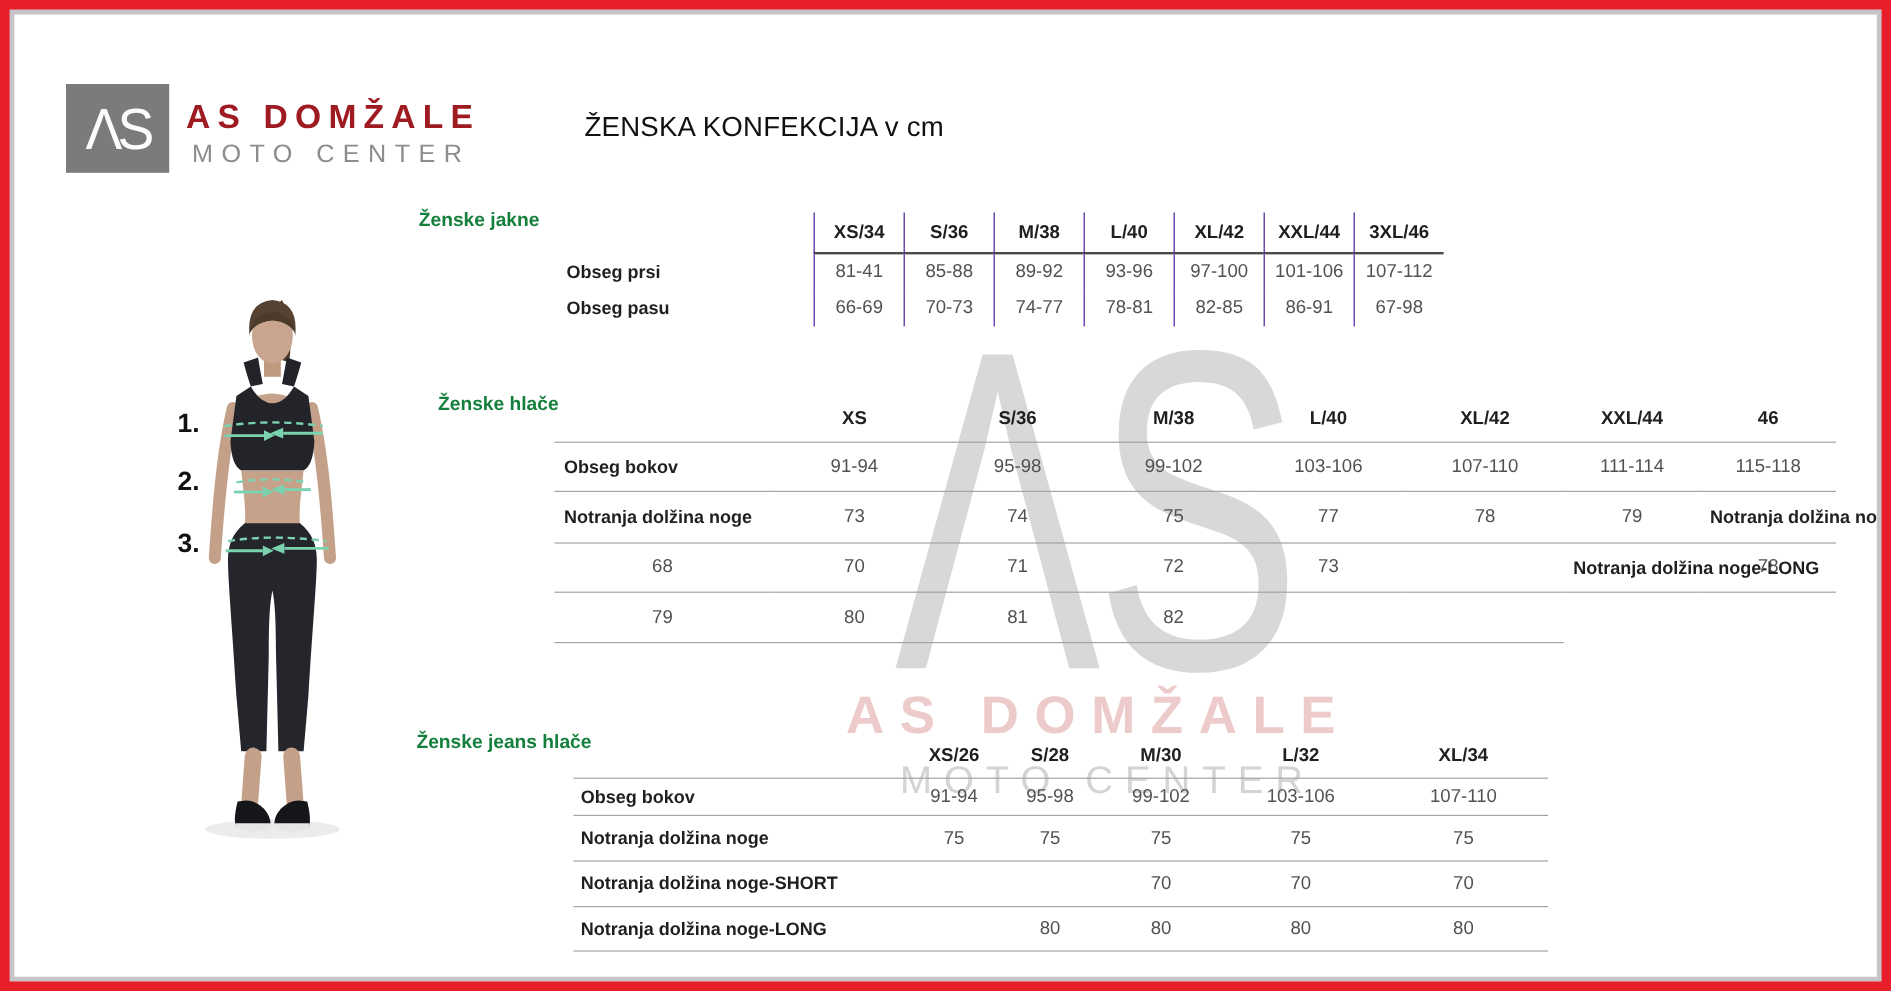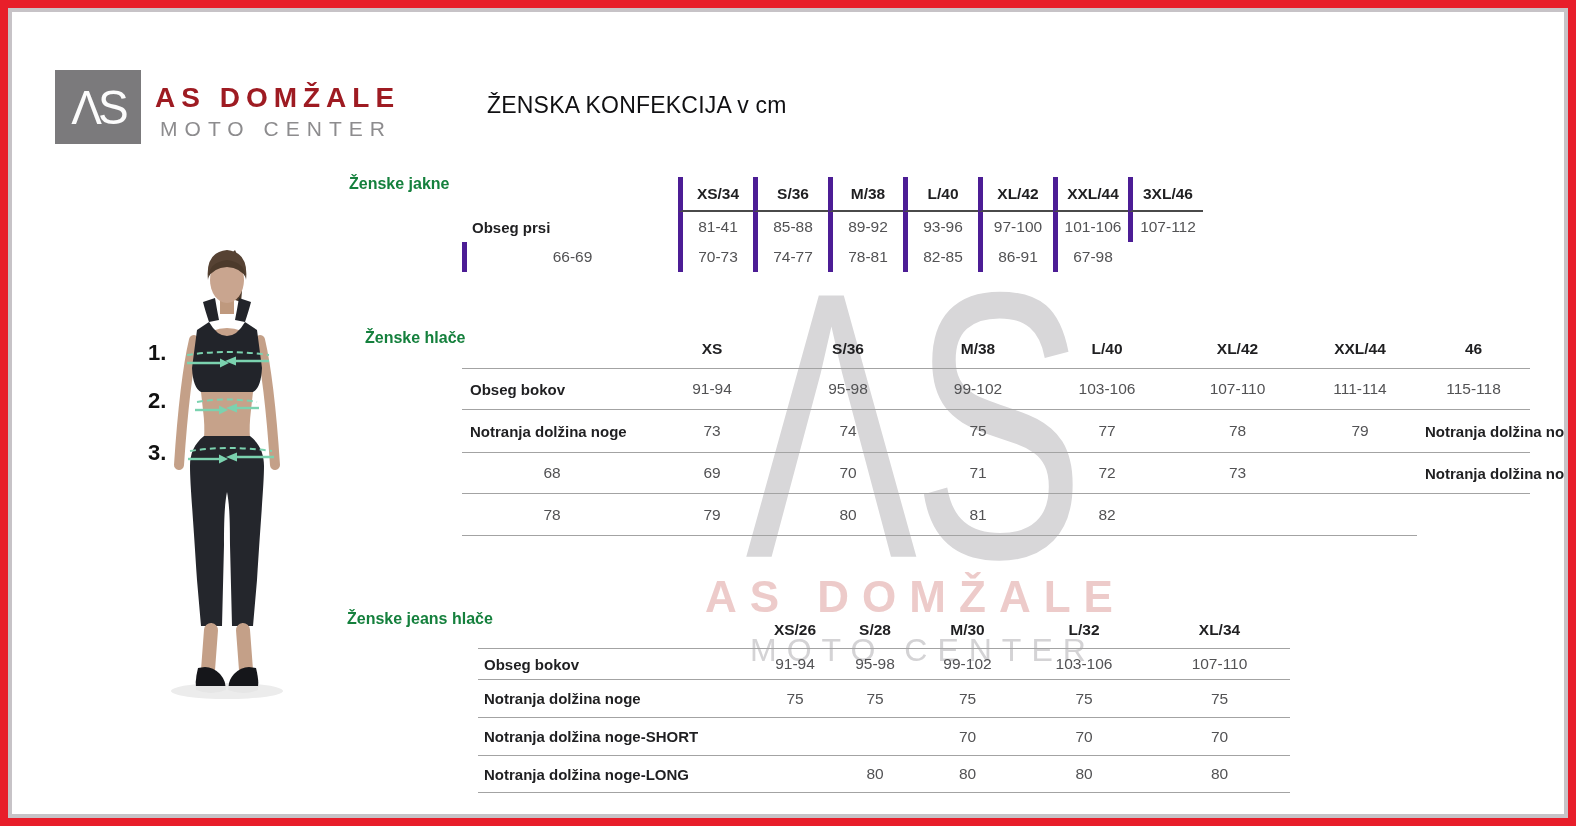--- a/index.html
+++ b/index.html
@@ -49,21 +49,21 @@
   .m1{left:148px;top:340px;} .m2{left:148px;top:388px;} .m3{left:148px;top:440px;}
   
   .tbl{position:absolute;display:grid;z-index:2;font-size:15.5px;}
   .cell{display:flex;align-items:center;justify-content:center;white-space:nowrap;}
   .cell.lbl{justify-content:flex-start;font-weight:bold;color:#1f1f21;font-size:15px;}
   .cell.hdr{font-weight:bold;color:#1f1f21;}
   .cell.val{color:#525254;}
   .sec-label{position:absolute;font-size:16px;font-weight:bold;color:#15803d;z-index:2;white-space:nowrap;}
   
   .t1{left:462px;top:177px;grid-template-columns:216px repeat(7,75px);grid-template-rows:35px 30px 30px;}
-  .t1 .vr{border-left:5px solid #4c1d95;}
+  .t1 .vr{border-left:1px solid #4c1d95;}
   .t1 .hdr{border-bottom:2px solid #4a4a4a;}
   .t1 .lbl{padding-left:10px;}
   
   .t2{left:462px;top:330px;grid-template-columns:180px 140px 132px 128px 130px 131px 114px 113px;grid-template-rows:39px 41px 43px 41px 42px;}
   .t2 .cell{border-bottom:1px solid #a3a3a3;}
   .t2 .lbl{padding-left:8px;}
   
   .t3{left:478px;top:612px;grid-template-columns:278px 78px 82px 103px 130px 141px;grid-template-rows:37px 31px 38px 38px 37px;}
   .t3 .cell{border-bottom:1px solid #a3a3a3;}
   .t3 .lbl{padding-left:6px;}
@@ -164,20 +164,21 @@
 
   <div class="cell lbl">Obseg prsi</div>
   <div class="cell val vr">81-41</div>
   <div class="cell val vr">85-88</div>
   <div class="cell val vr">89-92</div>
   <div class="cell val vr">93-96</div>
   <div class="cell val vr">97-100</div>
   <div class="cell val vr">101-106</div>
   <div class="cell val vr">107-112</div>
 
+  <div class="cell lbl">Obseg pasu</div>
   <div class="cell val vr">66-69</div>
   <div class="cell val vr">70-73</div>
   <div class="cell val vr">74-77</div>
   <div class="cell val vr">78-81</div>
   <div class="cell val vr">82-85</div>
   <div class="cell val vr">86-91</div>
   <div class="cell val vr">67-98</div>
 </div>
 
 <div class="tbl t2">
@@ -202,21 +203,20 @@
   <div class="cell lbl">Notranja dolžina noge</div>
   <div class="cell val">73</div>
   <div class="cell val">74</div>
   <div class="cell val">75</div>
   <div class="cell val">77</div>
   <div class="cell val">78</div>
   <div class="cell val">79</div>
 
   <div class="cell lbl">Notranja dolžina noge-SHORT</div>
   <div class="cell val">68</div>
-  <div class="cell val">69</div>
   <div class="cell val">70</div>
   <div class="cell val">71</div>
   <div class="cell val">72</div>
   <div class="cell val">73</div>
   <div class="cell val"></div>
 
   <div class="cell lbl">Notranja dolžina noge-LONG</div>
   <div class="cell val">78</div>
   <div class="cell val">79</div>
   <div class="cell val">80</div>

